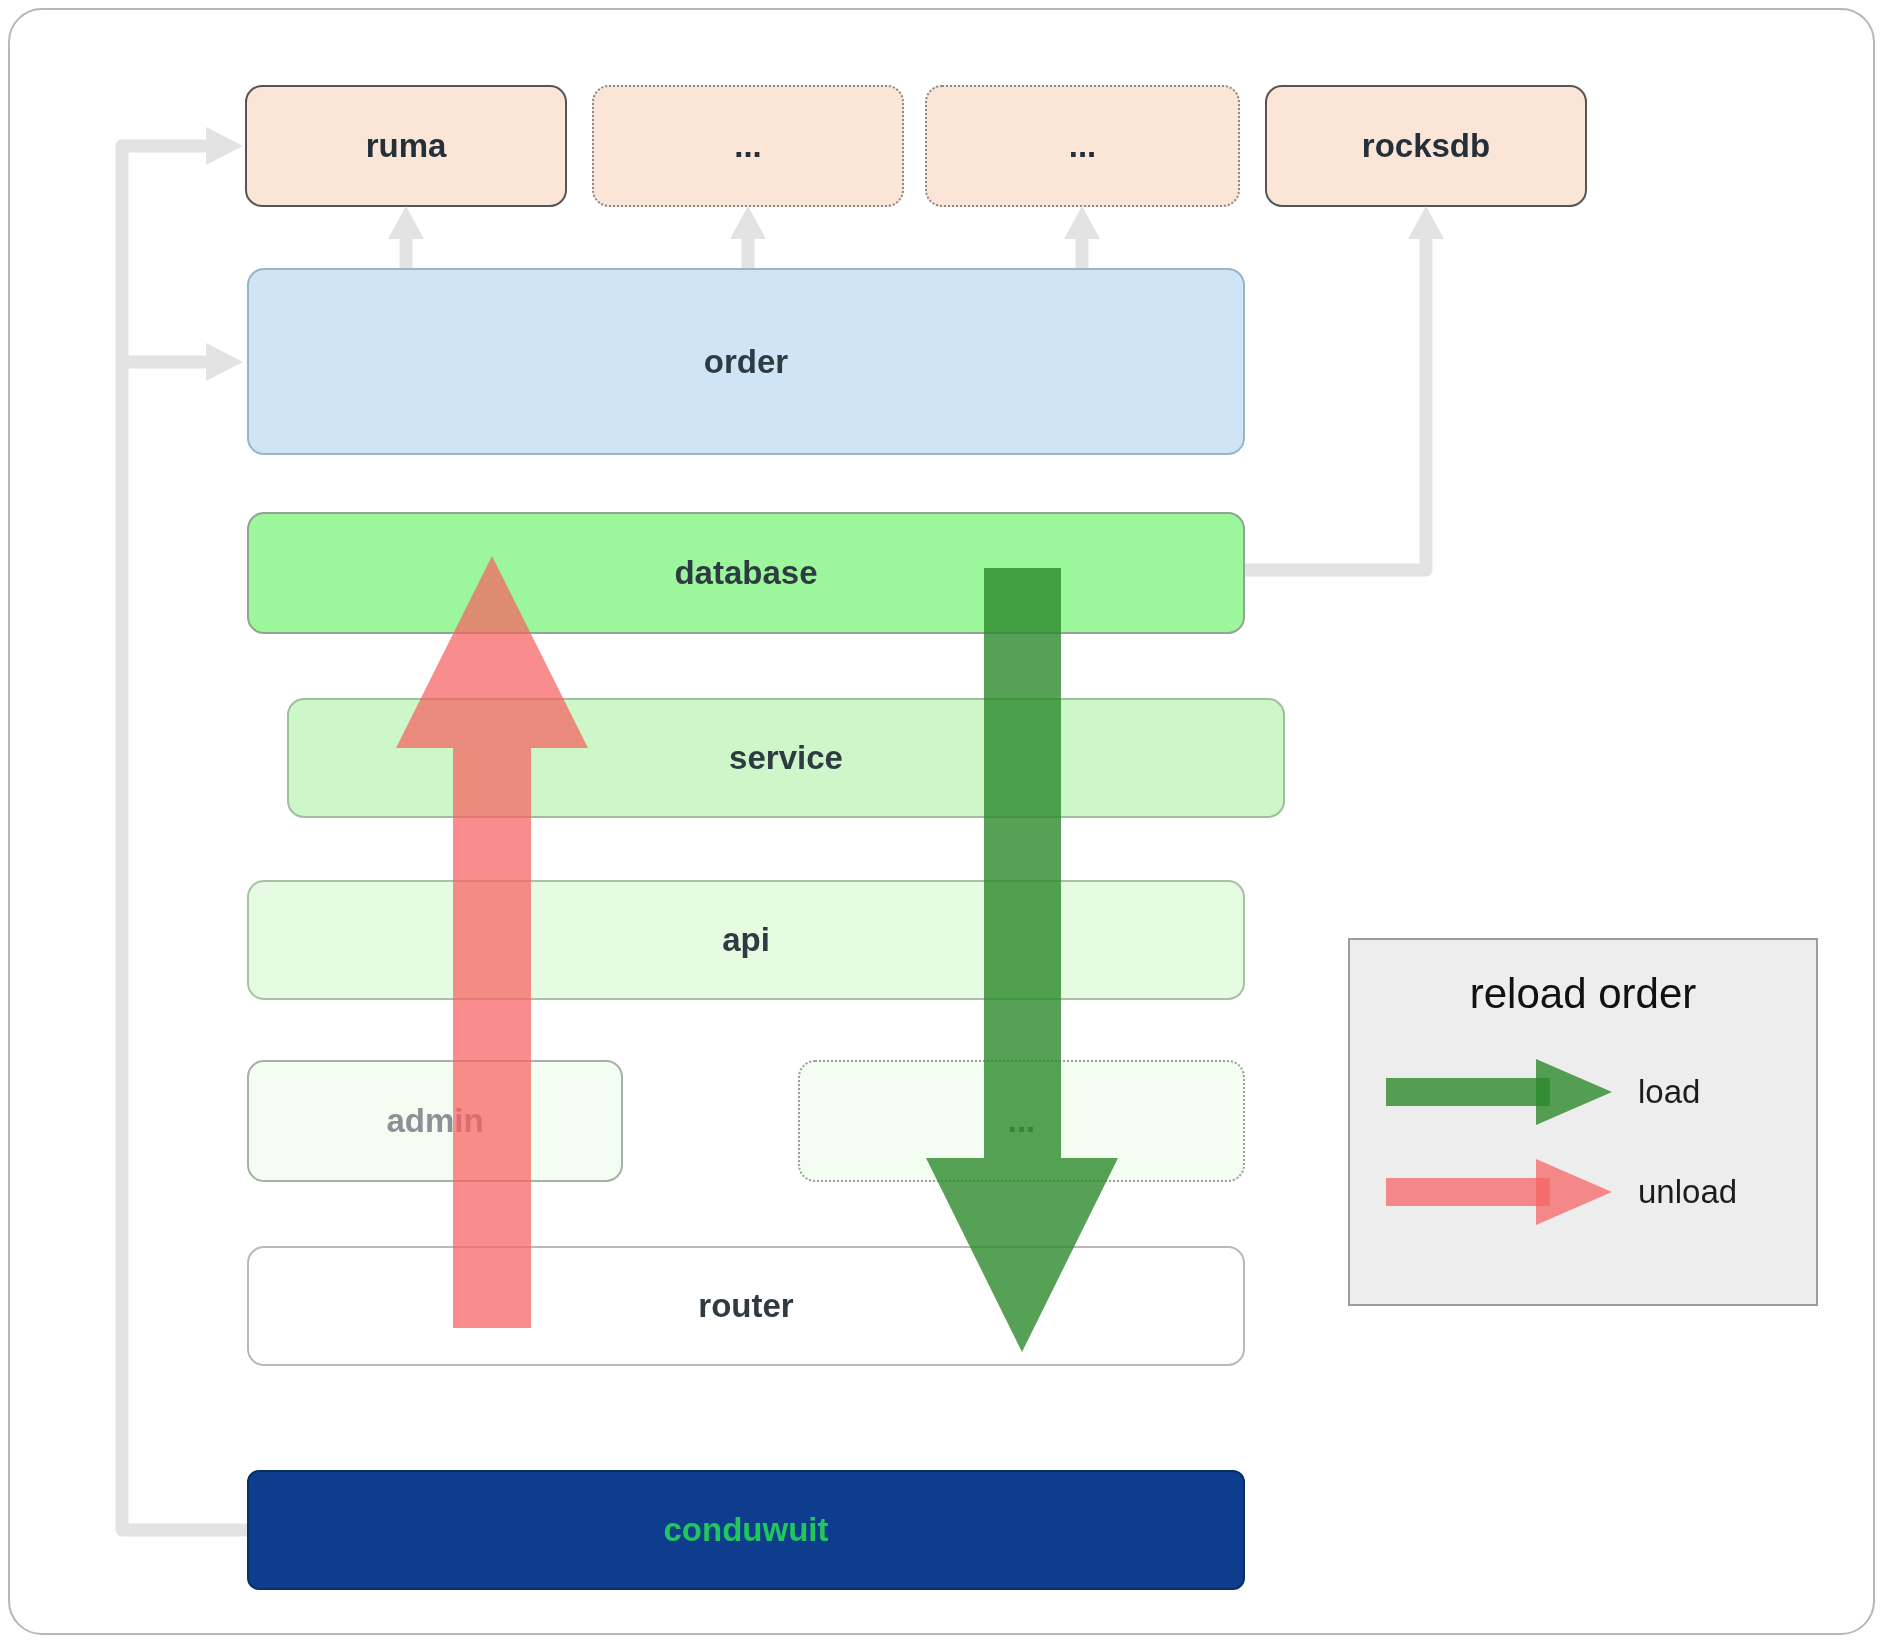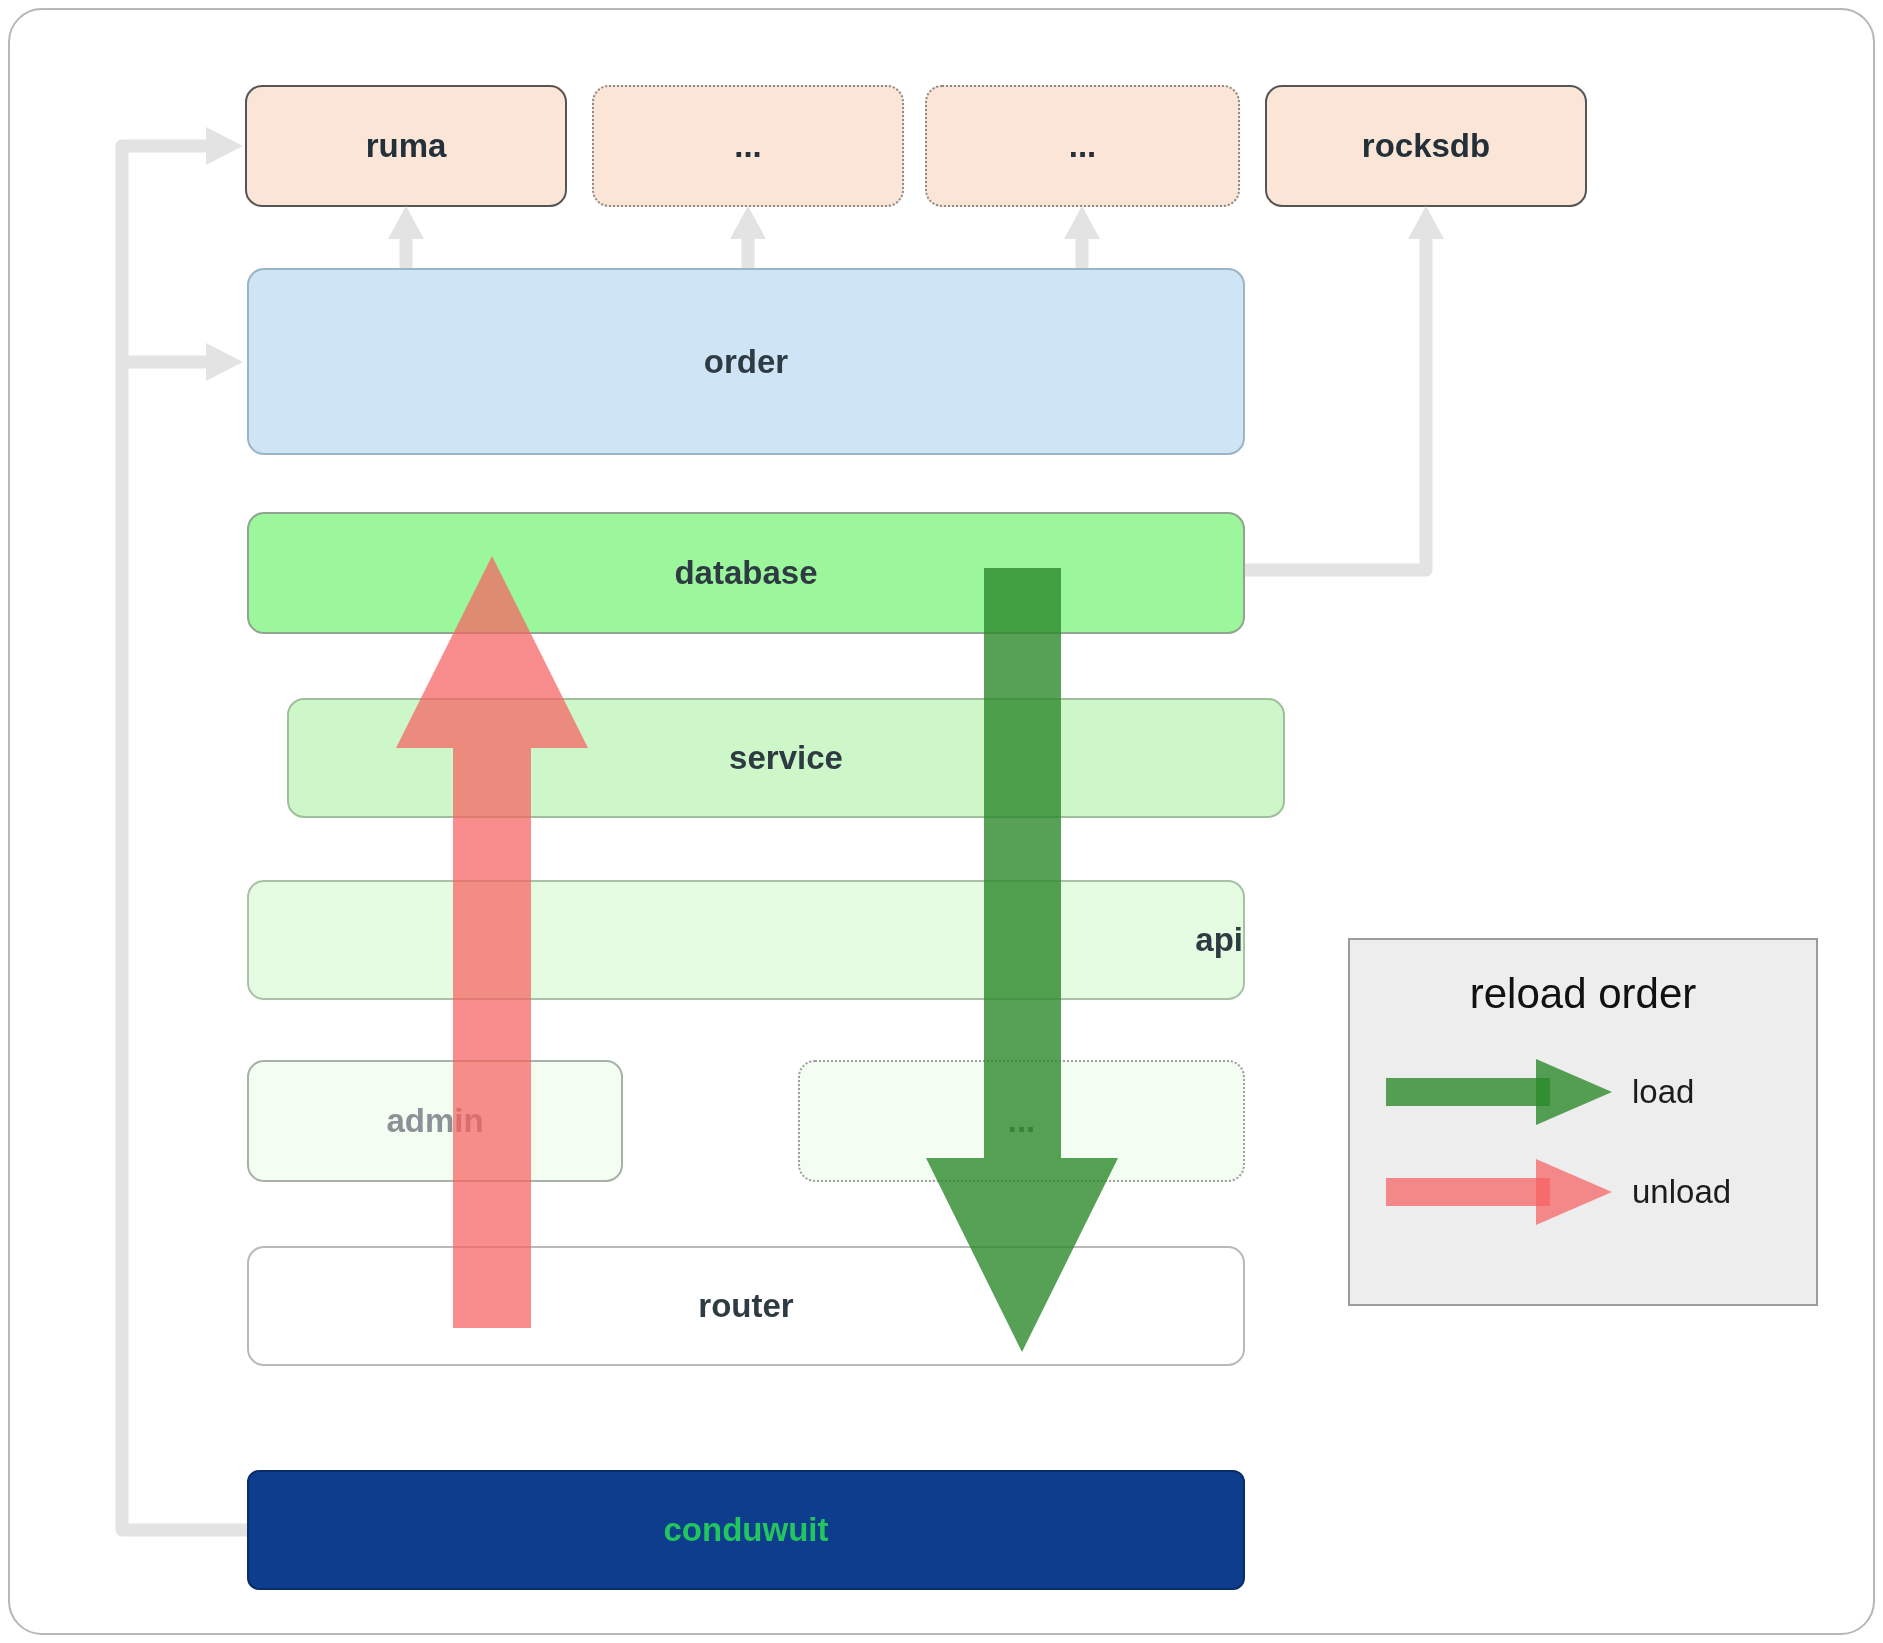--- a/index.html
+++ b/index.html
@@ -34,21 +34,21 @@
   .peach   { background: #fbe5d6; border: 2px solid #555555; color: #23303a; }
   .peach.dotted { border: 2px dotted #8a8a8a; }
   .b-ruma    { left: 245px;  top: 85px; width: 322px; height: 122px; }
   .b-ext1    { left: 592px;  top: 85px; width: 312px; height: 122px; }
   .b-ext2    { left: 925px;  top: 85px; width: 315px; height: 122px; }
   .b-rocksdb { left: 1265px; top: 85px; width: 322px; height: 122px; }
 
   .b-core     { left: 247px; top: 268px;  width: 998px; height: 187px; background: #cfe4f5; border: 2px solid #9ab4c8; }
   .b-database { left: 247px; top: 512px;  width: 998px; height: 122px; background: #9cf69b; border: 2px solid #8fa58f; }
   .b-service  { left: 247px; top: 698px;  width: 998px; height: 120px; background: #cdf7c9; border: 2px solid #9fbf9c; margin-left: 40px; }
-  .b-api      { left: 247px; top: 880px;  width: 998px; height: 120px; background: #e5fbe2; border: 2px solid #a8c2a6; justify-content: flex-end; }
+  .b-api      { left: 247px; top: 880px;  width: 998px; height: 120px; background: #e5fbe2; border: 2px solid #a8c2a6; }
   .b-admin    { left: 247px; top: 1060px; width: 376px; height: 122px; background: #f3fdf1; border: 2px solid #a5b2a5; color: #8b9197; }
   .b-ext3     { left: 798px; top: 1060px; width: 447px; height: 122px; background: #f3fdf1; border: 2px dotted #9e9e9e; color: #5a6a5a; }
   .b-router   { left: 247px; top: 1246px; width: 998px; height: 120px; background: #ffffff; border: 2px solid #b9b9b9; }
   .b-conduwuit{ left: 247px; top: 1470px; width: 998px; height: 120px; background: #0d3d8c; border: 2px solid #092d66; color: #22c55e; font-weight: 700; border-radius: 12px; }
 
   .overlay {
     position: absolute;
     left: 0; top: 0;
     width: 1883px; height: 1643px;
     z-index: 2;
@@ -69,21 +69,21 @@
   .legend-title {
     text-align: center;
     font-size: 42px;
     font-weight: 500;
     color: #111111;
     margin-bottom: 24px;
   }
   .legend-row {
     display: flex;
     align-items: center;
-    gap: 18px;
+    gap: 24px;
     height: 100px;
   }
   .legend-row svg { flex: 0 0 auto; }
   .legend-label {
     font-size: 33px;
     color: #1c1c1c;
   }
 </style>
 </head>
 <body>

